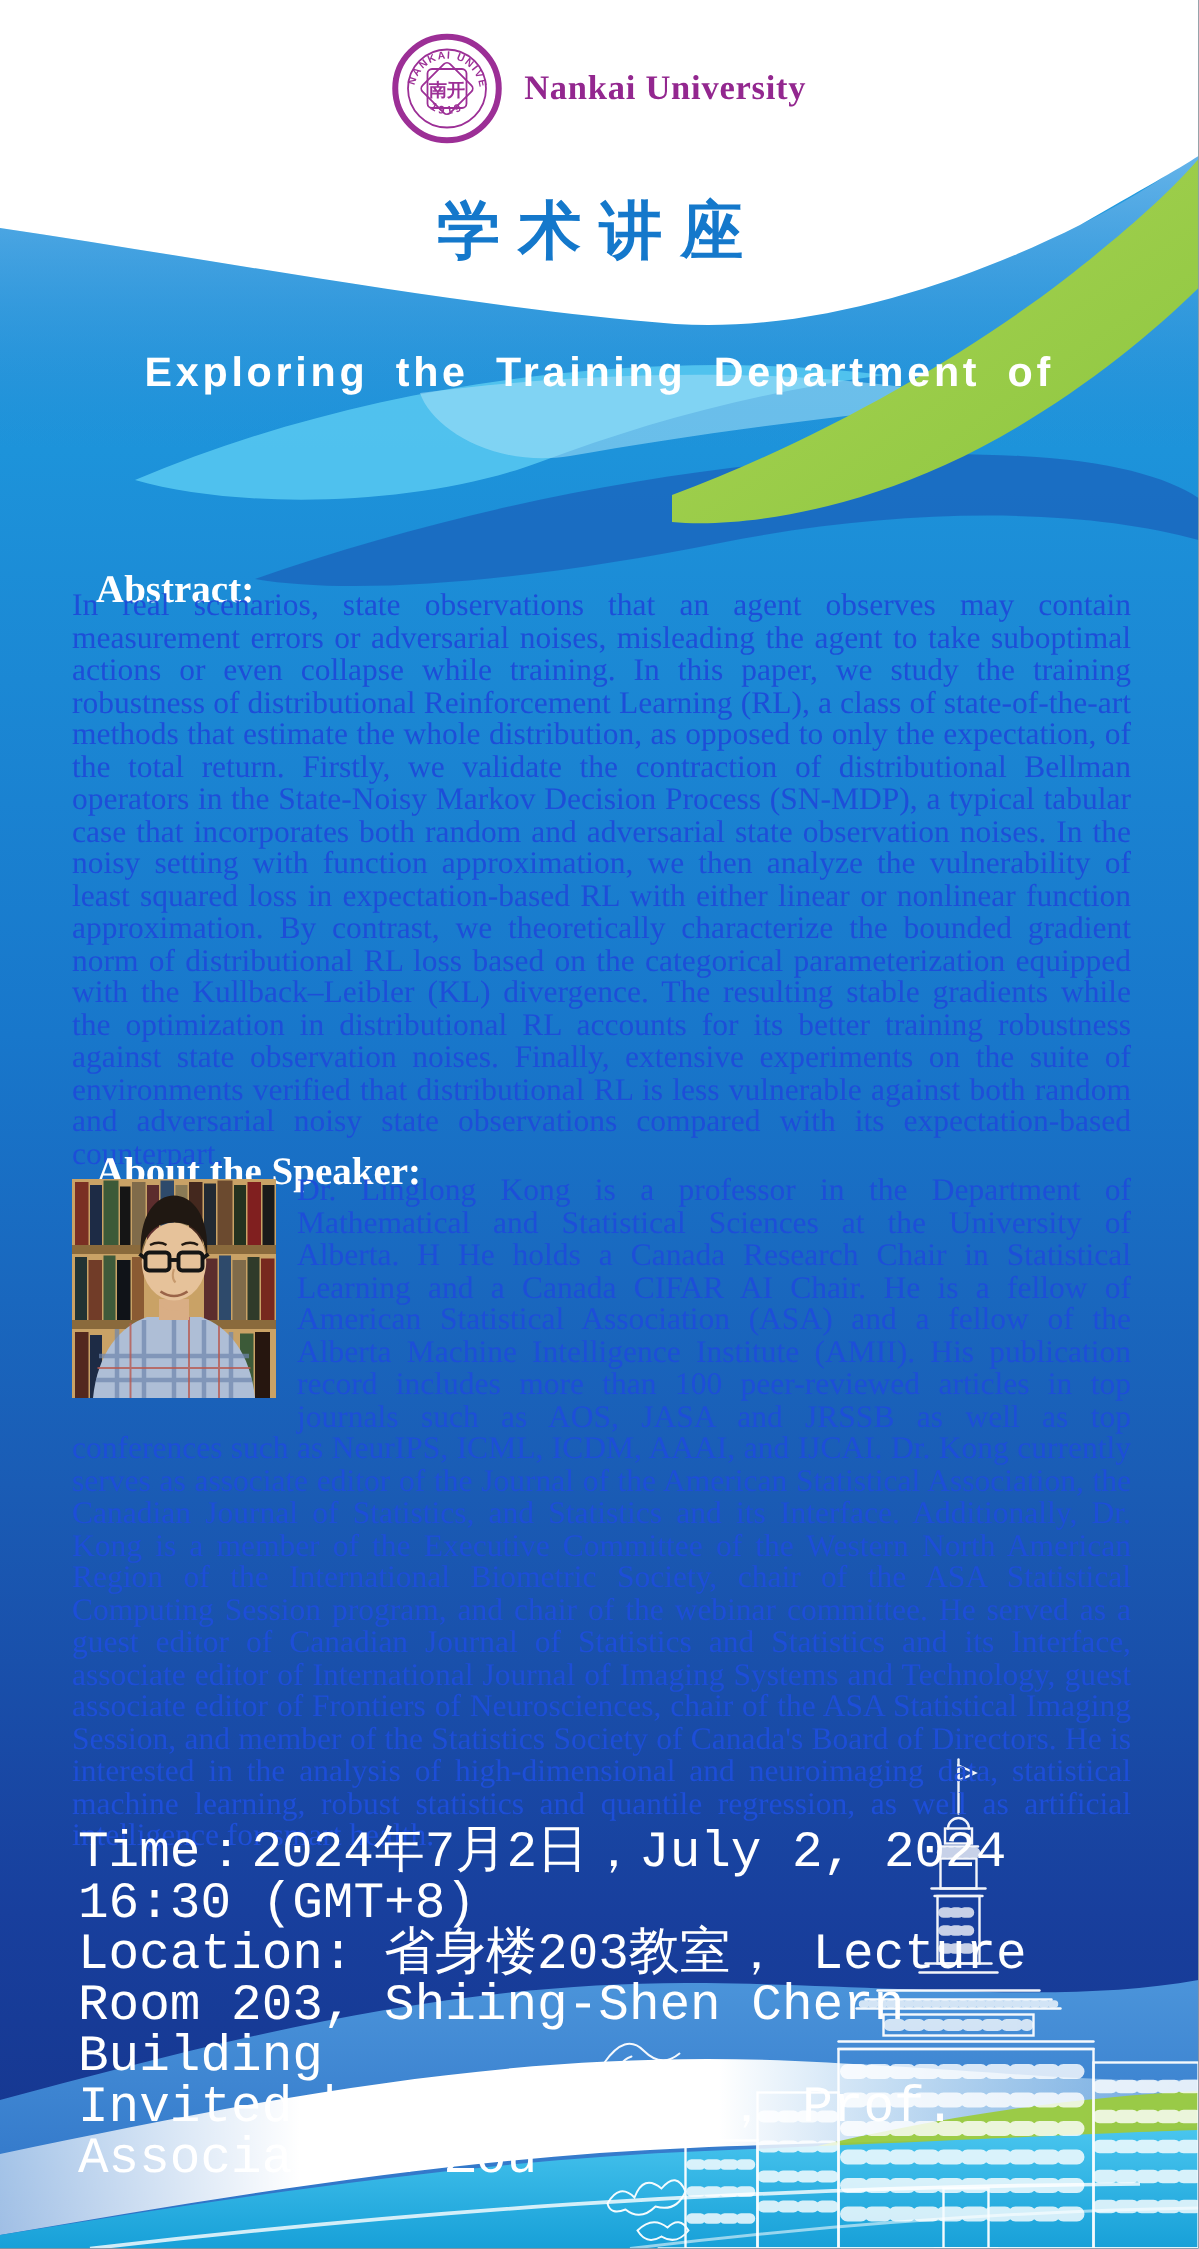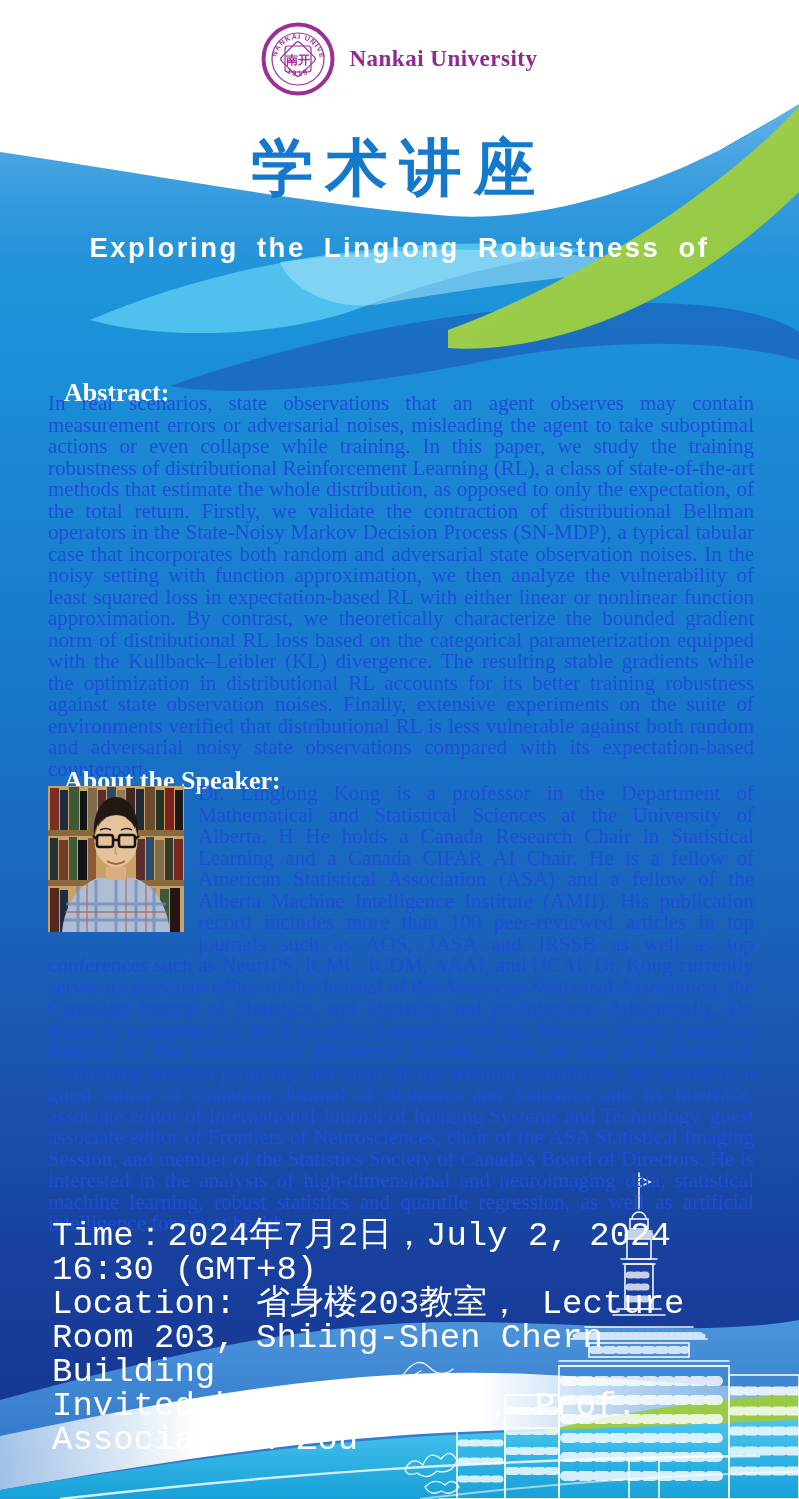--- a/index.html
+++ b/index.html
@@ -13,21 +13,21 @@
   .building{position:absolute;right:0;top:1169px;z-index:2;display:block;}
   .content{position:absolute;left:0;top:0;width:799px;height:1499px;z-index:3;}
 
   .logo-row{position:absolute;top:22px;left:0;width:799px;display:flex;justify-content:center;align-items:center;gap:14px;}
   .logo-text{text-align:center;color:#93278f;}
   .calligraphy{font-family:"DejaVu Serif",serif;font-style:italic;font-weight:bold;
                font-size:42px;line-height:46px;letter-spacing:8px;}
   .uni-en{font-family:"Liberation Serif",serif;font-weight:bold;font-size:23px;line-height:26px;letter-spacing:.5px;}
 
   .banner{position:absolute;top:126px;left:0;width:799px;text-align:center;
-          font-family:Liberation Serif, serif;font-weight:900;font-size:62px;
+          font-family:Liberation Serif, serif;font-weight:900;font-size:42px;
           letter-spacing:12px;color:#1478cb;}
 
   .talk-title{position:absolute;top:224px;left:0;width:799px;margin:0;text-align:center;
               color:#fff;font-family:"Liberation Sans",sans-serif;font-weight:bold;
               font-size:27.5px;line-height:47px;letter-spacing:2.5px;word-spacing:8px;}
 
   .sec-h{position:absolute;left:48px;margin:16px;color:#fff;font-family:"Liberation Serif",serif;
          font-weight:bold;font-size:26px;line-height:30px;}
   .abstract-h{top:362px;}
   .speaker-h{top:750px;}
@@ -174,21 +174,21 @@
         <text x="37" y="42" font-size="12" font-weight="bold" text-anchor="middle" fill="#9c2f96" font-family="Liberation Sans,sans-serif">南开</text>
       </svg>
       <div class="logo-text">
         <div class="uni-en">Nankai University</div>
       </div>
     </header>
 
     <div class="banner">学术讲座</div>
 
     <h1 class="talk-title">
-      <span>Exploring the Linglong Robustness of</span><br>
+      <span>Exploring the Training Department of</span><br>
       <br>
     </h1>
 
     <h2 class="sec-h abstract-h">Abstract:</h2>
     <p class="body-text abstract-body">In real scenarios, state observations that an agent observes may contain measurement errors or adversarial noises, misleading the agent to take suboptimal actions or even collapse while training. In this paper, we study the training robustness of distributional Reinforcement Learning (RL), a class of state-of-the-art methods that estimate the whole distribution, as opposed to only the expectation, of the total return. Firstly, we validate the contraction of distributional Bellman operators in the State-Noisy Markov Decision Process (SN-MDP), a typical tabular case that incorporates both random and adversarial state observation noises. In the noisy setting with function approximation, we then analyze the vulnerability of least squared loss in expectation-based RL with either linear or nonlinear function approximation. By contrast, we theoretically characterize the bounded gradient norm of distributional RL loss based on the categorical parameterization equipped with the Kullback–Leibler (KL) divergence. The resulting stable gradients while the optimization in distributional RL accounts for its better training robustness against state observation noises. Finally, extensive experiments on the suite of environments verified that distributional RL is less vulnerable against both random and adversarial noisy state observations compared with its expectation-based counterpart.</p>
 
     <h2 class="sec-h speaker-h">About the Speaker:</h2>
     <div class="bio-wrap">
       <div class="photo">
         <svg width="136" height="146" viewBox="0 0 136 146">

